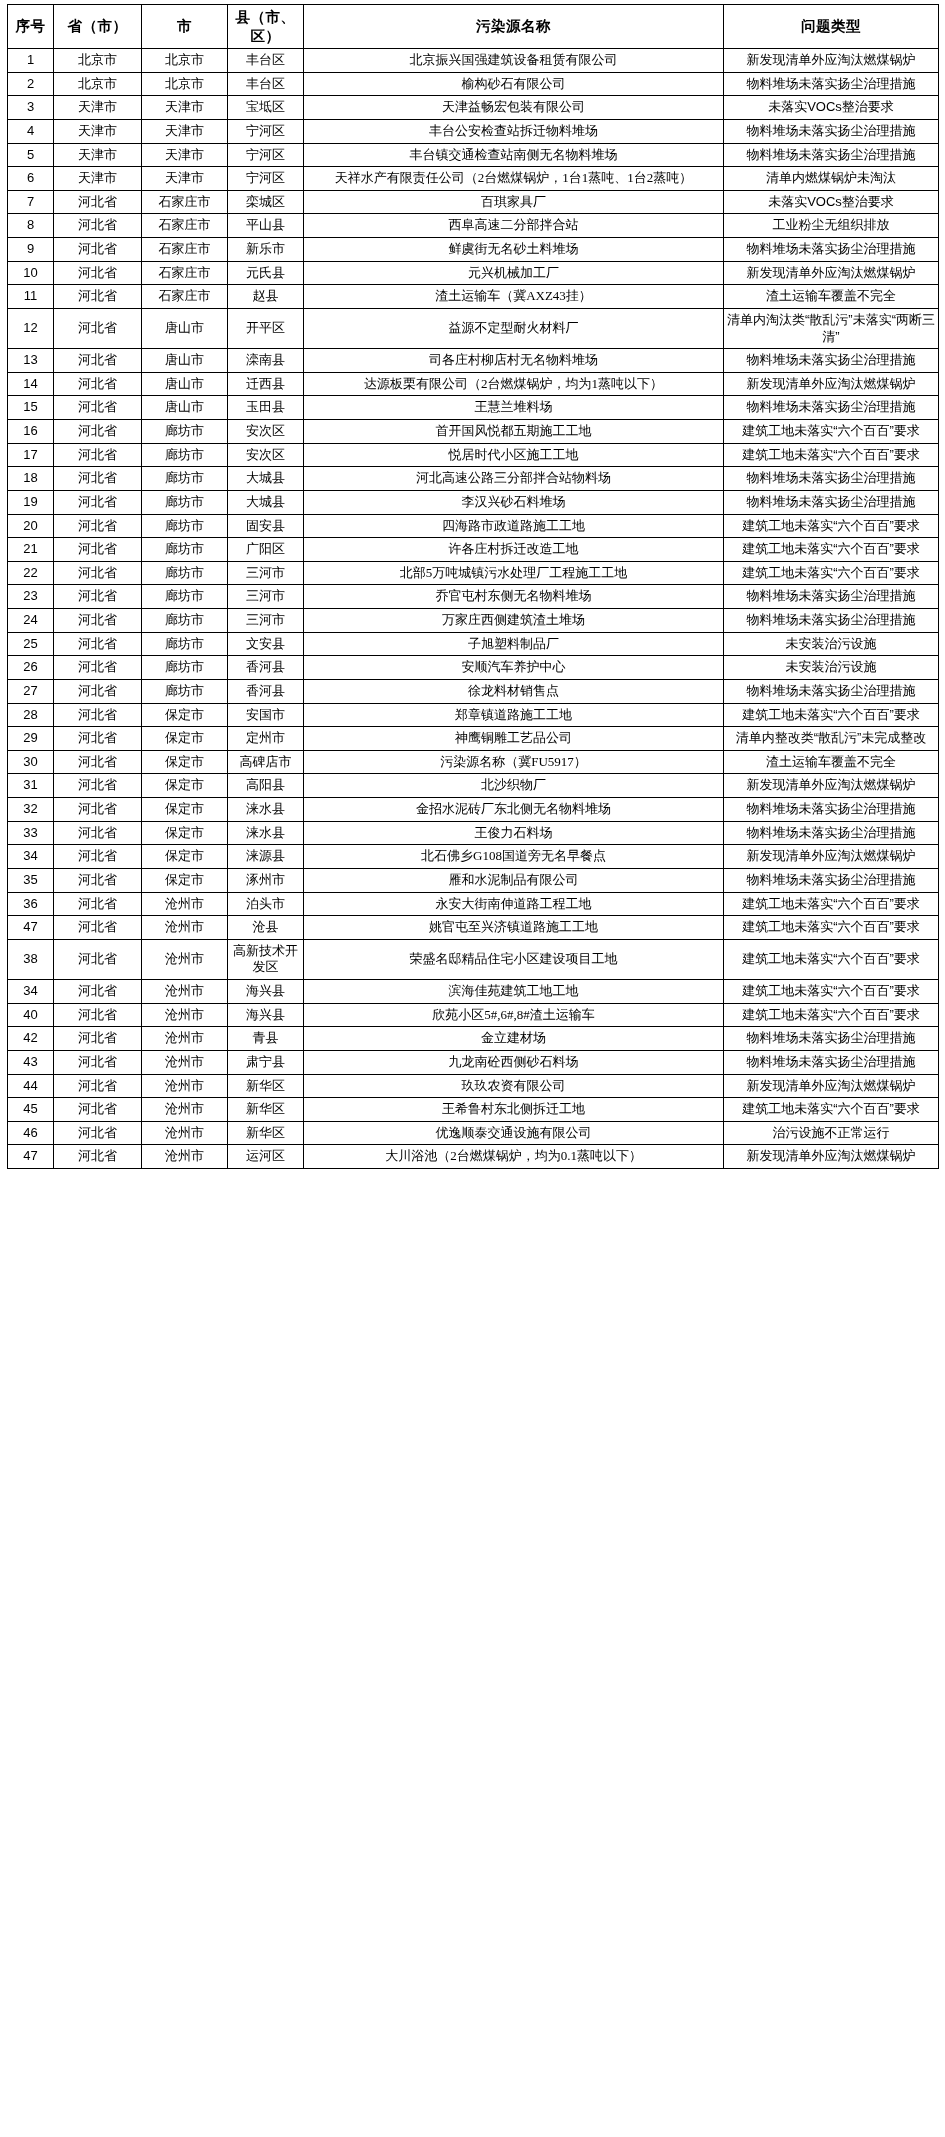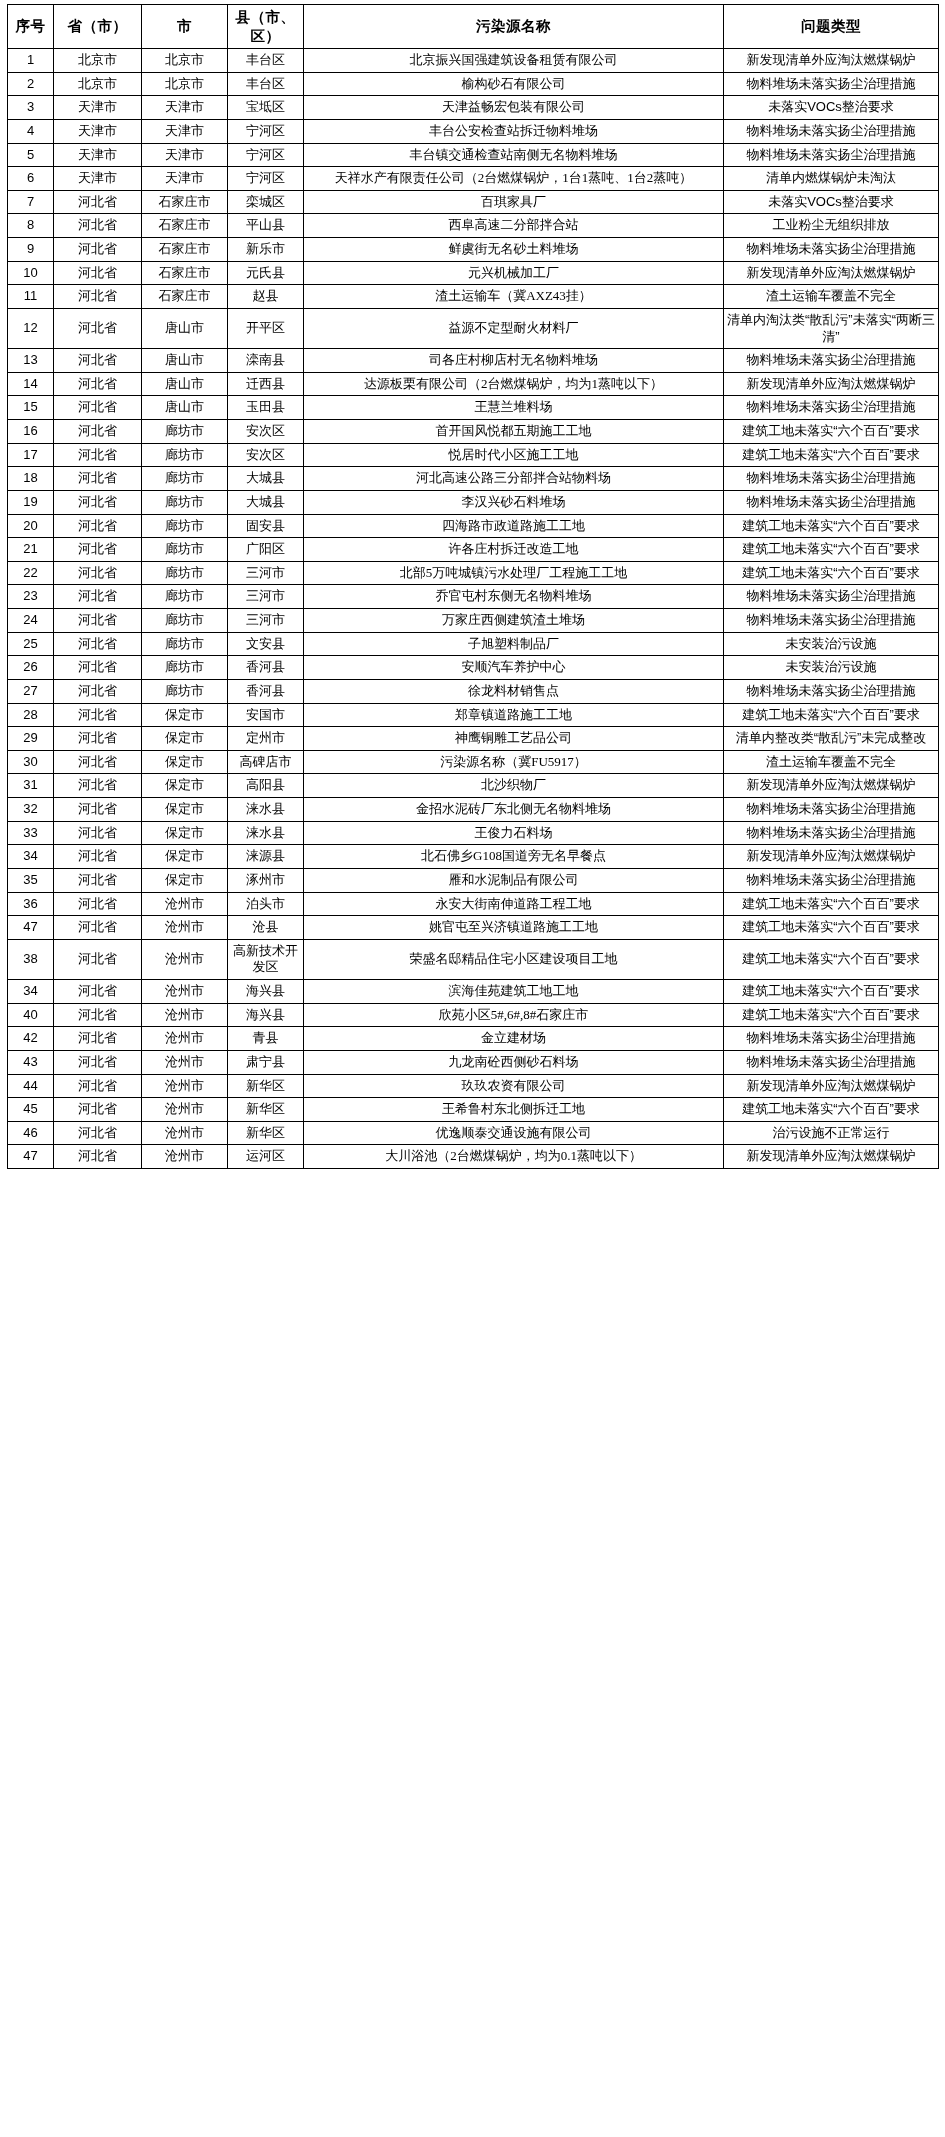--- a/index.html
+++ b/index.html
@@ -386,21 +386,21 @@
           <td class="city">沧州市</td>
           <td class="cnty">海兴县</td>
           <td class="name">滨海佳苑建筑工地工地</td>
           <td class="type">建筑工地未落实“六个百百”要求</td>
         </tr>
         <tr>
           <td class="idx">40</td>
           <td class="prov">河北省</td>
           <td class="city">沧州市</td>
           <td class="cnty">海兴县</td>
-          <td class="name">欣苑小区5#,6#,8#石家庄市</td>
+          <td class="name">欣苑小区5#,6#,8#渣土运输车</td>
           <td class="type">建筑工地未落实“六个百百”要求</td>
         </tr>
         <tr>
           <td class="idx">42</td>
           <td class="prov">河北省</td>
           <td class="city">沧州市</td>
           <td class="cnty">青县</td>
           <td class="name">金立建材场</td>
           <td class="type">物料堆场未落实扬尘治理措施</td>
         </tr>

